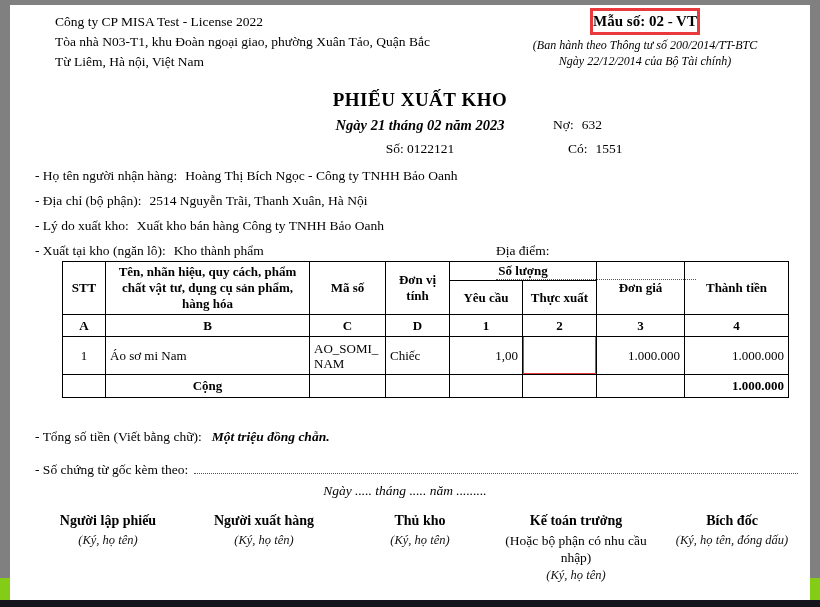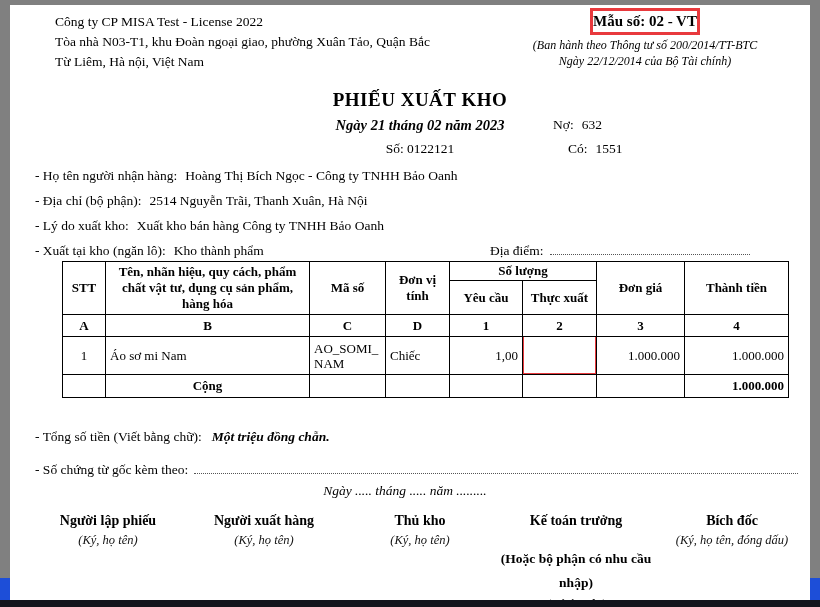--- a/index.html
+++ b/index.html
@@ -4,21 +4,21 @@
 <style>
   :root{
     --red:#e8393d;
     --frame-gray:#808080;
     --bottom-bar:#14141c;
     --ink:#000;
   }
   *{margin:0;padding:0;box-sizing:border-box;}
   html,body{background:#fff;}
   body{font-family:"Liberation Serif","DejaVu Serif",serif;color:var(--ink);}
-  .screen{position:relative;width:820px;height:607px;background:#1d4ed8;overflow:hidden;}
+  .screen{position:relative;width:820px;height:607px;background:#84cc16;overflow:hidden;}
   .frame-top{position:absolute;left:0;top:0;width:820px;height:5px;background:var(--frame-gray);}
   .frame-left{position:absolute;left:0;top:0;width:10px;height:578px;background:var(--frame-gray);}
   .frame-right{position:absolute;right:0;top:0;width:10px;height:578px;background:var(--frame-gray);}
   .bottom-bar{position:absolute;left:0;top:600px;width:820px;height:7px;background:var(--bottom-bar);}
   .page{position:absolute;left:10px;top:5px;width:800px;height:595px;background:#fff;}
 
   
   .company{position:absolute;left:45px;top:7px;font-size:13.5px;line-height:20px;}
   .form-block{position:absolute;left:490px;top:3px;width:290px;text-align:center;}
   .form-badge{display:inline-block;border:3px solid var(--red);padding:2px 0;font-weight:bold;font-size:15px;}
@@ -30,21 +30,21 @@
   .row-no{position:absolute;left:0;top:136px;width:820px;text-align:center;font-size:13.5px;}
   .acct{position:absolute;font-size:13.5px;font-weight:normal;font-style:normal;}
   .acct .lbl{margin-right:8px;}
   .debit{left:543px;top:0;}
   .credit{left:558px;top:0;}
 
   
   .info-lines{position:absolute;left:25px;top:158px;width:765px;font-size:13.5px;}
   .info-line{height:25px;line-height:25px;position:relative;white-space:nowrap;}
   .info-line .val{margin-left:8px;}
-  .location{position:absolute;left:455px;top:0;display:flex;align-items:baseline;width:300px;}
+  .location{position:absolute;left:455px;top:0;display:flex;align-items:baseline;width:300px;flex-direction:column;}
   .dotted{border-bottom:1.5px dotted #555;height:17px;}
   .location .dotted{width:200px;margin-left:6px;}
 
   
   table.items{position:absolute;left:52px;top:256px;border-collapse:collapse;table-layout:fixed;}
   table.items th,table.items td{border:1px solid #000;font-size:13px;padding:1px 4px;overflow:hidden;}
   table.items th{font-weight:bold;text-align:center;vertical-align:middle;line-height:1.25;}
   tr.r-qty th{height:34px;}
   tr.r-letters td{height:22px;text-align:center;font-weight:bold;}
   tr.r-data td{height:38px;vertical-align:middle;}
@@ -59,21 +59,21 @@
 
   
   .total-words{position:absolute;left:25px;top:424px;font-size:13.5px;}
   .total-words .words{font-weight:bold;font-style:italic;margin-left:10px;}
   .attached{position:absolute;left:25px;top:452px;right:12px;display:flex;align-items:baseline;font-size:13.5px;justify-content:space-between;}
   .attached .dotted{flex:1;margin-left:6px;}
   .sign-date{position:absolute;left:0;top:478px;width:790px;text-align:center;font-style:italic;font-size:13.5px;}
   .signatures{position:absolute;left:20px;top:506px;width:780px;display:flex;}
   .sig-col{width:20%;text-align:center;}
   .sig-title{font-weight:bold;font-size:14px;line-height:20px;}
-  .sig-sub{font-weight:bold;font-size:13.5px;line-height:24px;margin-top:16px;}
+  .sig-sub{font-weight:normal;font-size:13.5px;line-height:17px;margin-top:1px;}
   .sig-note{font-style:italic;font-size:12.5px;line-height:19px;color:#111;}
 </style>
 </head>
 <body>
 
 <div class="screen">
   <div class="frame-top"></div>
   <div class="frame-left"></div>
   <div class="frame-right"></div>
 

